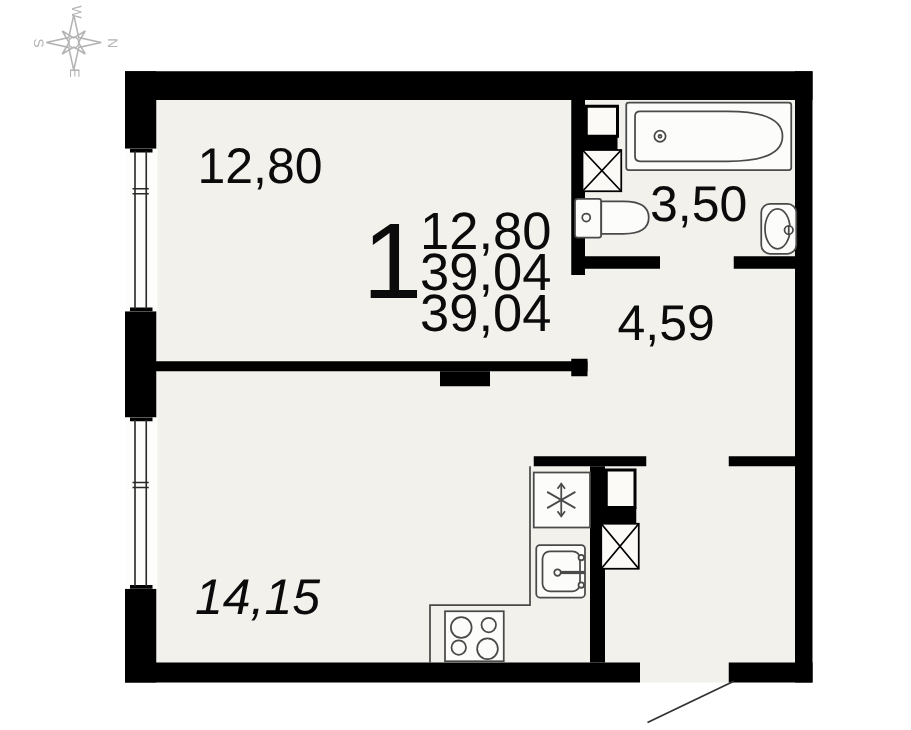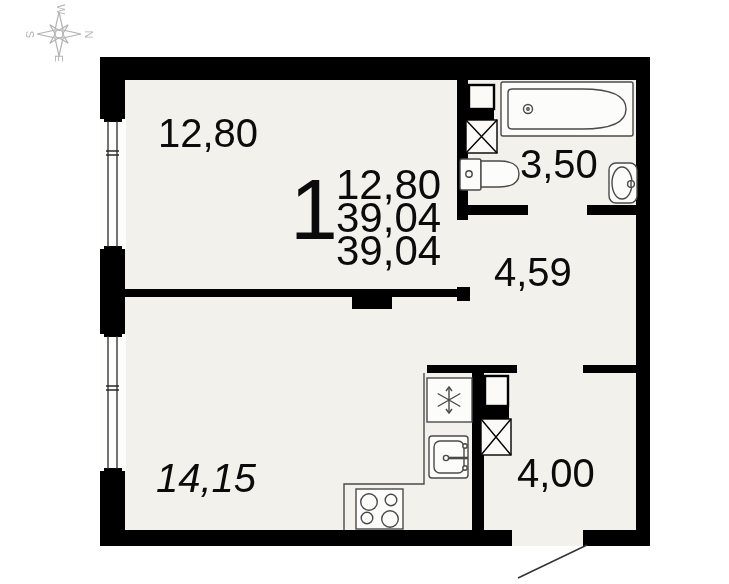--- a/index.html
+++ b/index.html
@@ -136,22 +136,21 @@
     </g>
   </svg>
 
   <div class="compass-letter" style="left:55px;top:4px;">W</div>
   <div class="compass-letter" style="left:85px;top:29px;">N</div>
   <div class="compass-letter" style="left:55px;top:53px;">E</div>
   <div class="compass-letter" style="left:26px;top:29px;">S</div>
 
   <div class="label" style="left:158px;top:113px;">12,80</div>
   <div class="label" style="left:520px;top:144px;text-align:right;">3,50</div>
-  <div class="label" style="left:494px;top:252px;">4,59</div>
+  <div class="label" style="left:494px;top:239px;">4,59</div>
   <div class="label" style="left:156px;top:458px;font-style:italic;">14,15</div>
-  <div class="label" style="left:517px;top:453px;">4,00</div>
 
   <div class="apt-number" style="left:290px;top:166px;">1</div>
   <div class="sum-line" style="left:336px;top:164px;">12,80</div>
   <div class="sum-line" style="left:336px;top:197px;">39,04</div>
   <div class="sum-line" style="left:336px;top:230px;">39,04</div>
 
 </div>
 
 </body></html>

